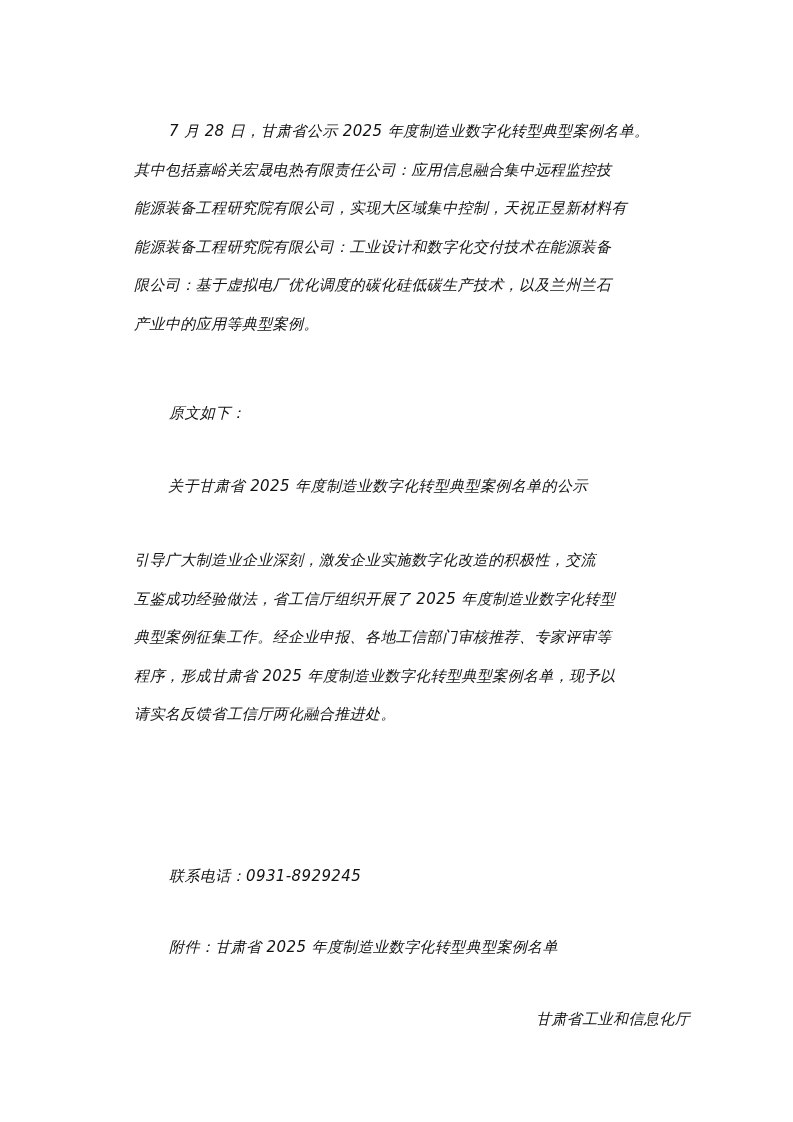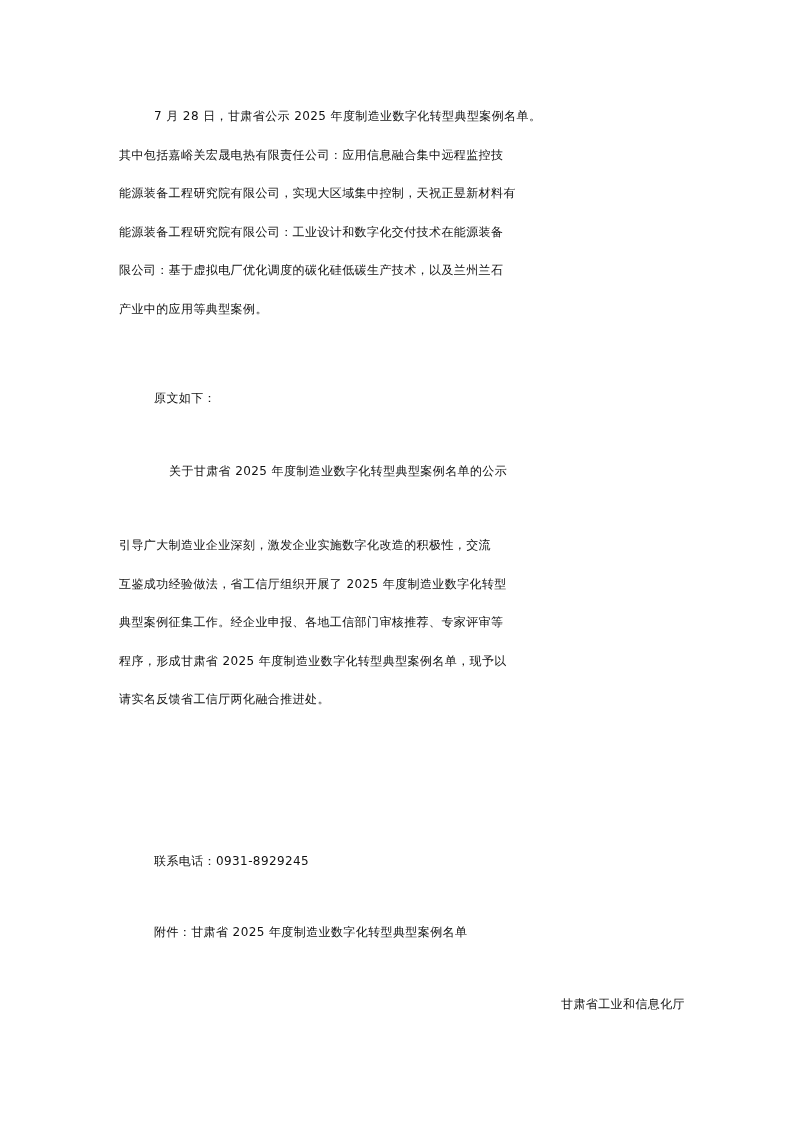--- a/index.html
+++ b/index.html
@@ -20,26 +20,27 @@
       left: 0;
       top: 0;
       width: 793px;
       height: 1122px;
       background: #ffffff;
     }
     .para {
       position: absolute;
       left: 118px;
       width: 560px;
-      font-size: 12px;
+      font-size: 15px;
       line-height: 38.5px;
       letter-spacing: 0.4px;
-      margin: 1px;
+      margin: 16px;
       text-align: justify;
       text-justify: inter-ideograph;
+      font-style: italic;
     }
     .right {
       text-align: right;
     }
     .line {
       display: block;
       white-space: nowrap;
     }
   </style>
 </head>
@@ -53,21 +54,21 @@
     <span class="line">能源装备工程研究院有限公司，实现大区域集中控制，天祝正昱新材料有</span>
     <span class="line">能源装备工程研究院有限公司：工业设计和数字化交付技术在能源装备</span>
     <span class="line">限公司：基于虚拟电厂优化调度的碳化硅低碳生产技术，以及兰州兰石</span>
     <span class="line">产业中的应用等典型案例。</span>
   </div>
 
   <div class="para" style="top: 378px;">
     <span class="line" style="padding-left: 35px;">原文如下：</span>
   </div>
 
-  <div class="para" style="top: 451px; left: 168px; width: 520px;">
+  <div class="para" style="top: 451px; left: 152px; width: 520px;">
     <span class="line">关于甘肃省 2025 年度制造业数字化转型典型案例名单的公示</span>
   </div>
 
   <div class="para" style="top: 525px;">
     <span class="line">引导广大制造业企业深刻，激发企业实施数字化改造的积极性，交流</span>
     <span class="line">互鉴成功经验做法，省工信厅组织开展了 2025 年度制造业数字化转型</span>
     <span class="line">典型案例征集工作。经企业申报、各地工信部门审核推荐、专家评审等</span>
     <span class="line">程序，形成甘肃省 2025 年度制造业数字化转型典型案例名单，现予以</span>
     <span class="line">请实名反馈省工信厅两化融合推进处。</span>
   </div>
@@ -77,17 +78,17 @@
       <span>联系电话：</span><span>0931-8929245</span>
     </span>
   </div>
 
   <div class="para" style="top: 912px;">
     <span class="line" style="padding-left: 35px;">
       <span>附件：</span><span>甘肃省 2025 年度制造业数字化转型典型案例名单</span>
     </span>
   </div>
 
-  <div class="para right" style="top: 984px; left: 126px; width: 558px;">
+  <div class="para right" style="top: 984px; left: 116px; width: 558px;">
     <span class="line">甘肃省工业和信息化厅</span>
   </div>
 
 </div>
 
 </body></html>

